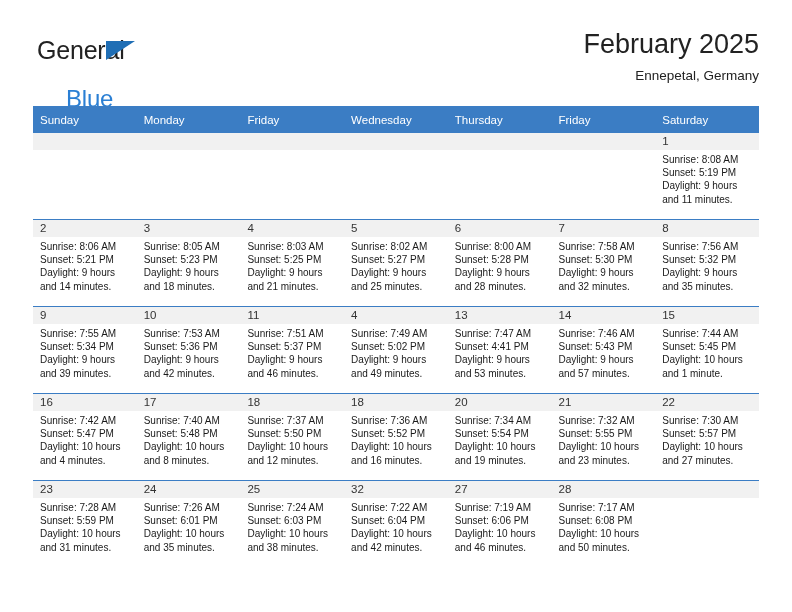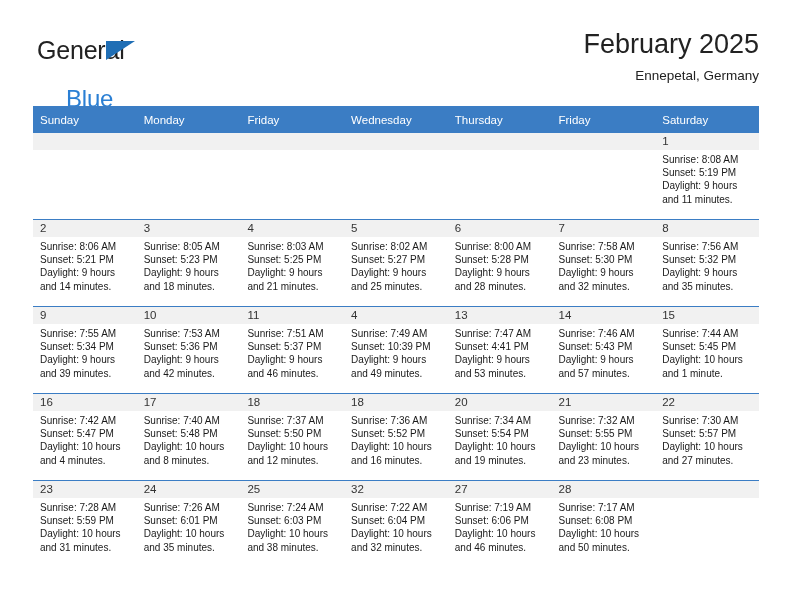--- a/index.html
+++ b/index.html
@@ -321,21 +321,21 @@
                 <div>Sunset: 5:37 PM</div>
                 <div class="wrapline">Daylight: 9 hours and 46 minutes.</div>
               </div>
             </div>
           </td>
           <td>
             <div class="daycell">
               <div class="day-band">4</div>
               <div class="day-info">
                 <div>Sunrise: 7:49 AM</div>
-                <div>Sunset: 10:39 PM</div>
+                <div>Sunset: 5:02 PM</div>
                 <div class="wrapline">Daylight: 9 hours and 49 minutes.</div>
               </div>
             </div>
           </td>
           <td>
             <div class="daycell">
               <div class="day-band">13</div>
               <div class="day-info">
                 <div>Sunrise: 7:47 AM</div>
                 <div>Sunset: 4:41 PM</div>
@@ -466,21 +466,21 @@
                 <div class="wrapline">Daylight: 10 hours and 38 minutes.</div>
               </div>
             </div>
           </td>
           <td>
             <div class="daycell">
               <div class="day-band">32</div>
               <div class="day-info">
                 <div>Sunrise: 7:22 AM</div>
                 <div>Sunset: 6:04 PM</div>
-                <div class="wrapline">Daylight: 10 hours and 32 minutes.</div>
+                <div class="wrapline">Daylight: 10 hours and 42 minutes.</div>
               </div>
             </div>
           </td>
           <td>
             <div class="daycell">
               <div class="day-band">27</div>
               <div class="day-info">
                 <div>Sunrise: 7:19 AM</div>
                 <div>Sunset: 6:06 PM</div>
                 <div class="wrapline">Daylight: 10 hours and 46 minutes.</div>

